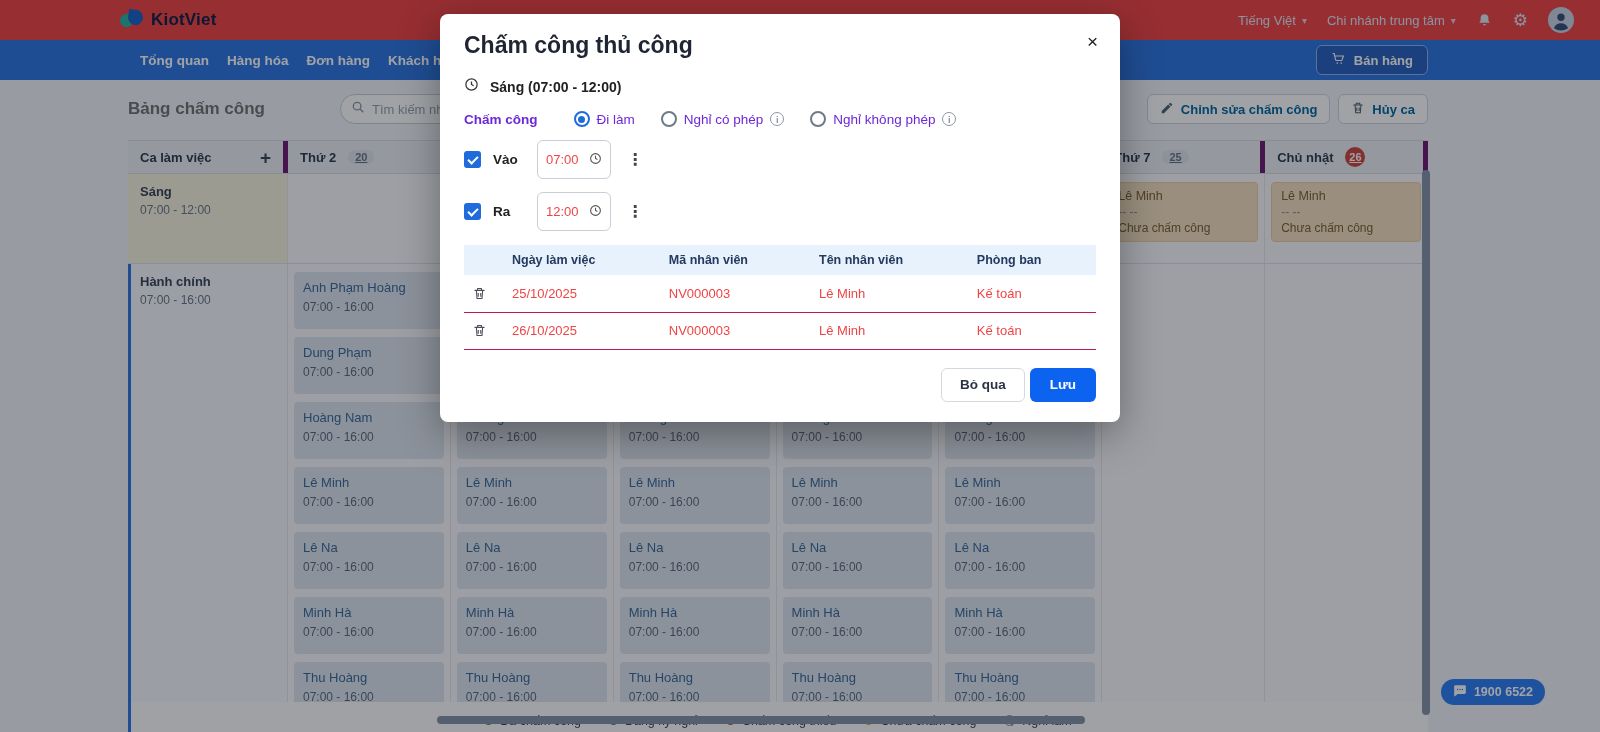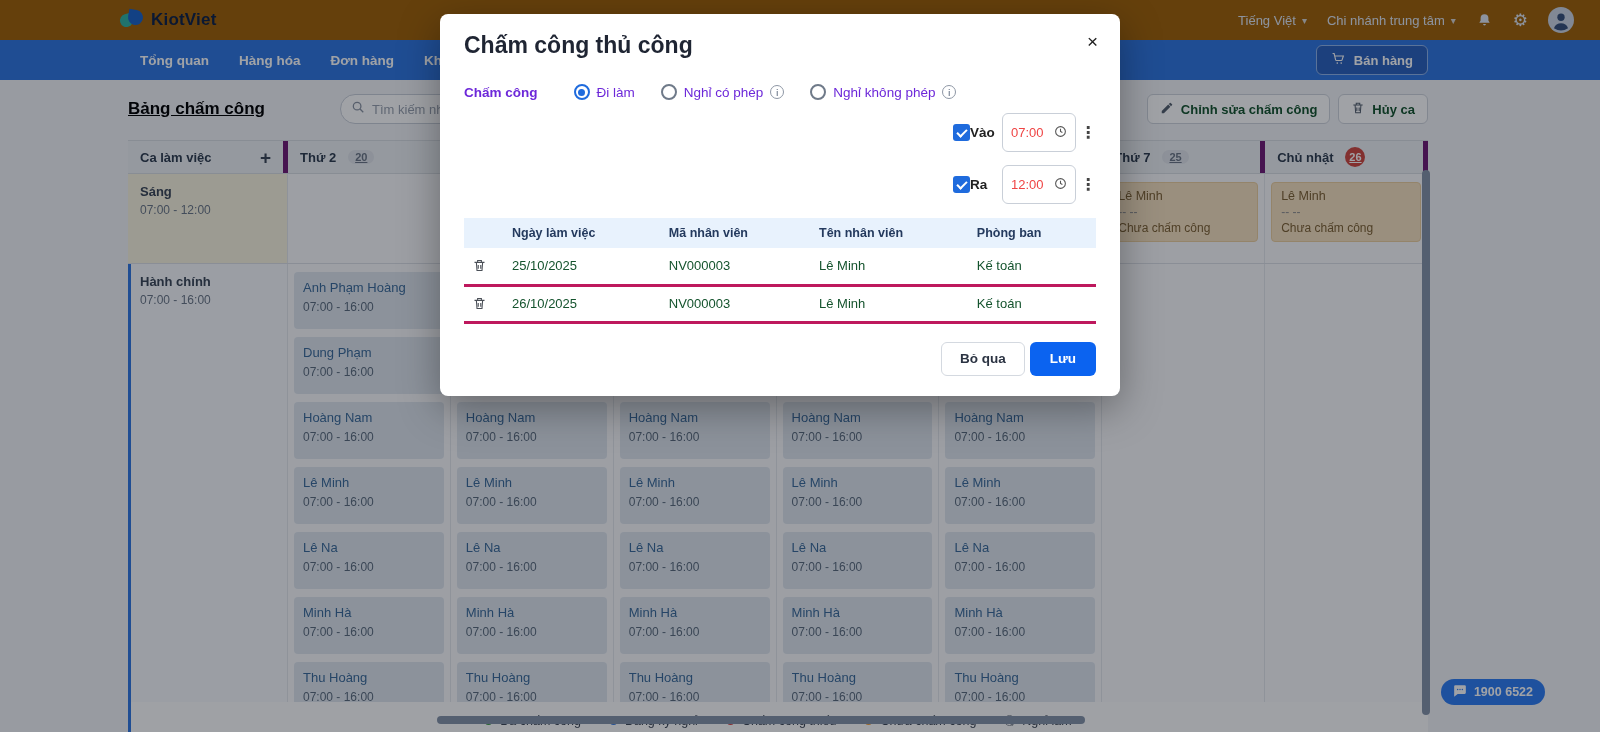--- a/index.html
+++ b/index.html
@@ -1,47 +1,47 @@
 <!DOCTYPE html>
 <html><head>
 <meta charset="utf-8">
 <style>
   * { margin:0; padding:0; box-sizing:border-box; }
   html, body { width:1600px; height:732px; overflow:hidden; }
   body { font-family:"Liberation Sans","DejaVu Sans",sans-serif; background:#f3f4f7; position:relative; }
   button { font-family:inherit; cursor:pointer; }
 
   
-  .topbar { height:40px; background:#a16207; display:flex; align-items:center; padding:0 26px 0 120px; color:#dfe7f4; }
+  .topbar { height:40px; background:#ef4444; display:flex; align-items:center; padding:0 26px 0 120px; color:#dfe7f4; }
   .brand { display:flex; align-items:center; gap:7px; }
   .brand-mark { width:24px; height:24px; position:relative; display:inline-block; }
   .leaf { position:absolute; }
   .leaf1 { width:13px; height:13px; background:#2fb3a3; left:0; top:6px; border-radius:50% 0 50% 50%; transform:rotate(-15deg); }
   .leaf2 { width:15px; height:15px; background:#1b63c8; left:8px; top:2px; border-radius:0 50% 50% 50%; transform:rotate(10deg); }
   .brand-text { font-size:17px; font-weight:bold; color:#0e2146; letter-spacing:.2px; }
   .top-right { margin-left:auto; display:flex; align-items:center; gap:20px; font-size:13px; }
   .top-drop { display:flex; align-items:center; gap:6px; cursor:pointer; }
   .chev { font-size:10px; opacity:.85; }
   .top-icon { display:flex; align-items:center; }
   .top-icon.gear { font-size:17px; color:#dfe7f4; }
   .avatar { display:flex; align-items:center; }
 
   
-  .navbar { position:relative; height:40px; background:#2f77e0; display:flex; align-items:center; padding-left:140px; gap:30px; }
+  .navbar { position:relative; height:40px; background:#2f77e0; display:flex; align-items:center; padding-left:140px; gap:18px; }
   .nav-item { color:#fff; font-size:13.5px; font-weight:bold; cursor:pointer; white-space:nowrap; }
   .sell-btn { position:absolute; right:172px; top:5px; height:30px; background:#2b62bd; border:1px solid #8fb3ea; border-radius:6px; color:#fff; font-size:13px; font-weight:bold; display:flex; align-items:center; gap:8px; padding:0 14px; }
 
   
   .toolbar { display:flex; align-items:center; padding:14px 172px 0 128px; }
-  .page-title { font-size:17px; font-weight:bold; color:#000000; width:212px;text-decoration:underline; }
+  .page-title { font-size:17px; font-weight:bold; color:#737373; width:212px; }
   .search-box { width:210px; height:30px; background:#fff; border:1px solid #c9cfd9; border-radius:16px; display:flex; align-items:center; padding:0 10px; gap:7px; }
   .search-box input { border:none; outline:none; background:transparent; font-size:13px; width:150px; color:#42505f; }
   .search-box input::placeholder { color:#98a1ae; }
   .toolbar-actions { margin-left:auto; display:flex; gap:8px; }
-  .tool-btn { height:30px; background:#fff; border:1px solid #cfd4dc; border-radius:6px; display:flex; align-items:center; gap:7px; padding:0 12px; font-size:13px; font-weight:bold; color:#14532d; }
+  .tool-btn { height:30px; background:#fff; border:1px solid #cfd4dc; border-radius:6px; display:flex; align-items:center; gap:7px; padding:0 12px; font-size:13px; font-weight:bold; color:#0369a1; }
 
   
   .board { margin:16px 172px 0 128px; background:#fafbfc; border-top:1px solid #d9dde3; }
   .board-row { display:grid; grid-template-columns:160px repeat(7,1fr); }
   .bh { background:#eef0f4; border-bottom:1px solid #d9dde3; }
   .bh-cell { height:32px; display:flex; align-items:center; gap:12px; padding:0 12px; font-size:13px; font-weight:bold; color:#2e3c4e; border-right:5px solid #701a75; white-space:nowrap; overflow:hidden; }
   .bh-cell.corner { justify-content:space-between; }
   .plus-btn { background:none; border:none; font-size:19px; font-weight:bold; color:#3a4656; line-height:1; }
   .date-badge { font-size:11px; color:#6b7585; background:#e0e4ea; border-radius:9px; padding:1px 7px; font-weight:bold;text-decoration:underline; }
   .date-badge.today { background:#cf4840; color:#fff; border-radius:50%; width:20px; height:20px; display:flex; align-items:center; justify-content:center; padding:0; }
@@ -82,30 +82,30 @@
   .shift-row { display:flex; align-items:center; gap:11px; padding:8px 24px 0; }
   .shift-row-text { font-size:14px; font-weight:bold; color:#222; }
   .att-row { display:flex; align-items:center; gap:26px; padding:15px 24px 0; font-size:13.5px; color:#6d28d9; }
   .att-label { font-weight:bold; margin-right:10px; }
   .radio-opt { display:flex; align-items:center; gap:7px; cursor:pointer; }
   .radio { width:16px; height:16px; border:2px solid #6f7a89; border-radius:50%; display:inline-block; }
   .radio.checked { border-color:#1f6bdd; position:relative; }
   .radio.checked::after { content:''; position:absolute; left:2.5px; top:2.5px; right:2.5px; bottom:2.5px; background:#1f6bdd; border-radius:50%; }
   .info { width:14px; height:14px; border:1.3px solid #8e97a5; border-radius:50%; display:inline-flex; align-items:center; justify-content:center; }
   .info::after { content:'i'; font-size:9.5px; color:#8e97a5; font-weight:bold; }
-  .check-row { display:flex; align-items:center; gap:0; padding:13px 24px 0;justify-content:flex-end; }
+  .check-row { display:flex; align-items:center; gap:12px; padding:13px 24px 0; }
   .cb { width:17px; height:17px; background:#1f6bdd; border-radius:3px; position:relative; display:inline-block; }
   .cb::after { content:''; position:absolute; left:5.5px; top:2.5px; width:4px; height:8px; border:solid #fff; border-width:0 2px 2px 0; transform:rotate(45deg); }
   .cb-label { width:32px; font-weight:bold; font-size:13.5px; color:#222; }
   .timebox { width:74px; height:39px; border:1px solid #c9cfd8; border-radius:6px; display:flex; align-items:center; justify-content:space-between; padding:0 8px; font-size:13px; color:#ef4444; }
   .kebab { font-size:16px; font-weight:bold; color:#444; margin-left:4px; cursor:pointer; }
   .mtable-wrap { margin:14px 24px 0; }
   .mtable { width:100%; border-collapse:collapse; font-size:13px; }
   .mtable th { background:#e8f2fd; height:30px; text-align:left; font-size:12.5px; color:#243a5e; padding:0 8px; font-weight:bold; }
-  .mtable td { height:37px; border-bottom:3px solid #be185d; color:#14532d; padding:0 8px; }
+  .mtable td { height:37px; border-bottom:1px solid #be185d; color:#ef4444; padding:0 8px; }
   .td-icon { width:40px; }
   .row-del { background:none; border:none; display:flex; align-items:center; }
   .modal-footer { display:flex; justify-content:flex-end; gap:5px; padding:18px 24px 20px; }
   .btn-skip { height:34px; padding:0 18px; border:1px solid #d4d9e0; border-radius:6px; background:#fff; font-weight:bold; font-size:13.5px; color:#2b3342; }
   .btn-save { height:34px; padding:0 20px; border:none; border-radius:6px; background:#0b63f0; color:#fff; font-weight:bold; font-size:13.5px; }
 </style>
 </head>
 <body>
 
 <div class="screen">
@@ -453,20 +453,29 @@
 </div>
 
 <div class="overlay"></div>
 
 <div class="modal">
   <div class="modal-header">
     <span class="modal-title">Chấm công thủ công</span>
     <button class="close-btn">×</button>
   </div>
 
+  <div class="shift-row">
+    <span>
+      <svg width="15" height="15" viewBox="0 0 24 24" fill="none" stroke="#333" stroke-width="2">
+          <circle cx="12" cy="12" r="9"></circle>
+          <path d="M12 7v5l3.5 2"></path>
+        </svg>
+    </span>
+    <span class="shift-row-text">Sáng (07:00 - 12:00)</span>
+  </div>
 
   <div class="att-row">
     <span class="att-label">Chấm công</span>
     <label class="radio-opt">
       <span class="radio checked"></span>
       <span>Đi làm</span>
     </label>
     <label class="radio-opt">
       <span class="radio"></span>
       <span>Nghỉ có phép</span>

